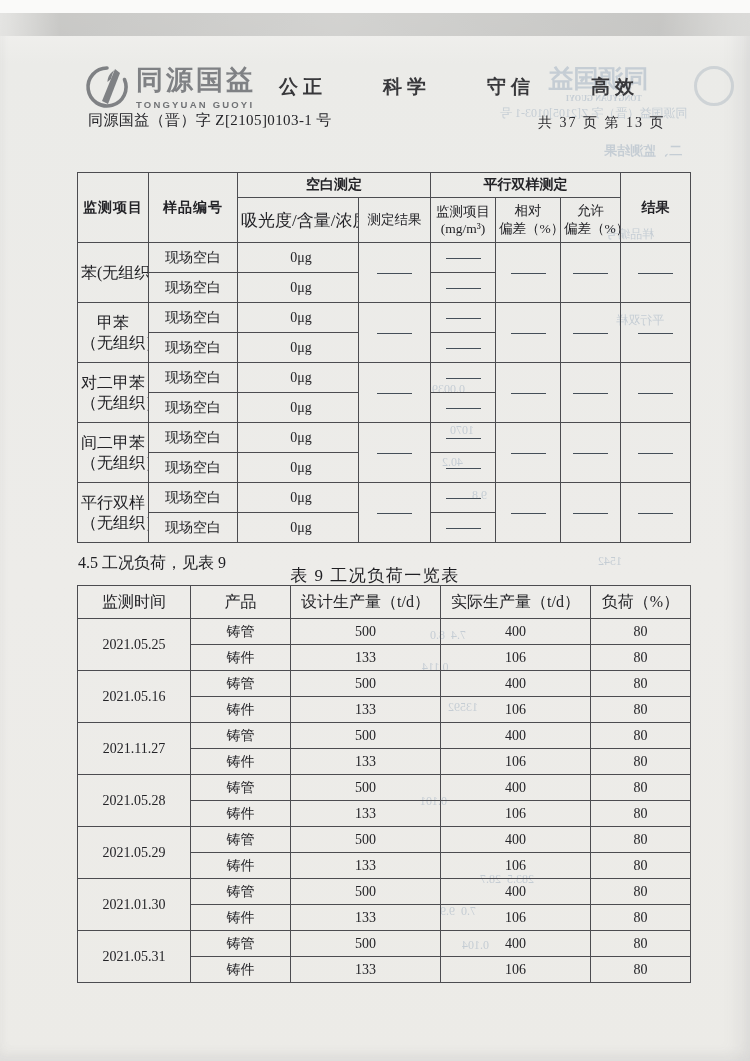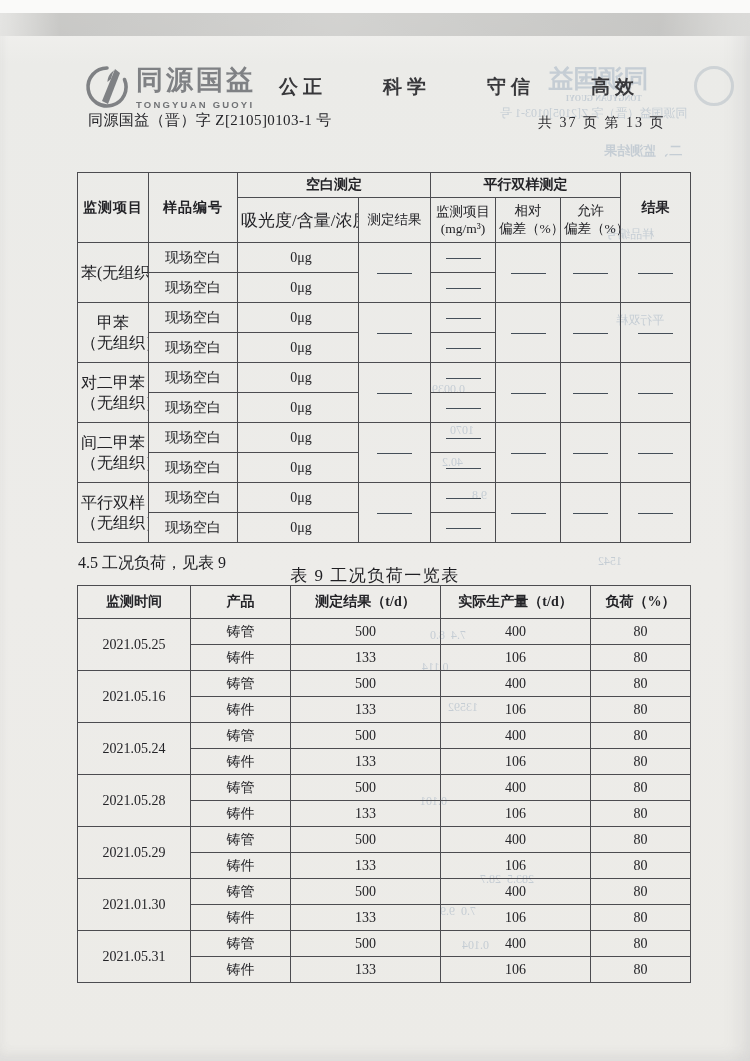--- a/index.html
+++ b/index.html
@@ -41,21 +41,21 @@
   table{border-collapse:collapse;table-layout:fixed;position:absolute;left:77px;background:transparent;}
   #table8{top:172px;width:613px;}
   #table9{top:585px;width:613px;}
   th,td{border:1px solid #4c4c50;padding:0 3px;text-align:center;vertical-align:middle;
     font-size:14px;color:#232327;overflow:hidden;}
   #table8 thead tr:first-child th{height:24px;font-weight:bold;font-size:14px;}
   #table8 thead tr:last-child th{height:44px;font-weight:normal;font-size:13.5px;white-space:pre;}
   #table8 tbody td{height:29px;}
   #table8 td.item{font-size:16px;white-space:pre;line-height:1.25;text-align:center;}
   #table8 td.val{text-align:center;padding-left:9px;font-size:14px;}
-  #table9 thead th{height:32px;font-weight:bold;font-size:14px;white-space:nowrap;}
+  #table9 thead th{height:32px;font-weight:normal;font-size:16px;white-space:nowrap;}
   #table9 tbody td{height:25px;font-size:14px;}
   .dash{display:inline-block;width:35px;height:0;border-top:1.6px solid #454f59;vertical-align:middle;}
   th[data-name="t8-col-item"],th[data-name="t8-col-sample"]{font-size:14px;letter-spacing:1px;}
 </style>
 </head>
 <body>
 
 <div class="page" data-name="scanned-page">
   <div class="white-strip" data-name="scan-top-margin"></div>
   <div class="top-band" data-name="scan-edge-band"></div>
@@ -226,21 +226,21 @@
       <col style="width:113px">
         <col style="width:100px">
         <col style="width:150px">
         <col style="width:150px">
         <col style="width:100px">
     </colgroup>
     <thead>
       <tr>
         <th data-name="t9-col-date">监测时间</th>
         <th data-name="t9-col-product">产品</th>
-        <th data-name="t9-col-design">测定结果（t/d）</th>
+        <th data-name="t9-col-design">设计生产量（t/d）</th>
         <th data-name="t9-col-actual">实际生产量（t/d）</th>
         <th data-name="t9-col-load">负荷（%）</th>
       </tr>
     </thead>
     <tbody id="t9-body">
         <tr data-name="table-row">
           <td data-name="monitor-date" rowspan="2">2021.05.25</td>
           <td data-name="product-name">铸管</td>
           <td data-name="design-output">500</td>
           <td data-name="actual-output">400</td>
@@ -259,21 +259,21 @@
           <td data-name="actual-output">400</td>
           <td data-name="load-percent">80</td>
         </tr>
         <tr data-name="table-row">
           <td data-name="product-name">铸件</td>
           <td data-name="design-output">133</td>
           <td data-name="actual-output">106</td>
           <td data-name="load-percent">80</td>
         </tr>
         <tr data-name="table-row">
-          <td data-name="monitor-date" rowspan="2">2021.05.24</td>
+          <td data-name="monitor-date" rowspan="2">2021.11.27</td>
           <td data-name="product-name">铸管</td>
           <td data-name="design-output">500</td>
           <td data-name="actual-output">400</td>
           <td data-name="load-percent">80</td>
         </tr>
         <tr data-name="table-row">
           <td data-name="product-name">铸件</td>
           <td data-name="design-output">133</td>
           <td data-name="actual-output">106</td>
           <td data-name="load-percent">80</td>

